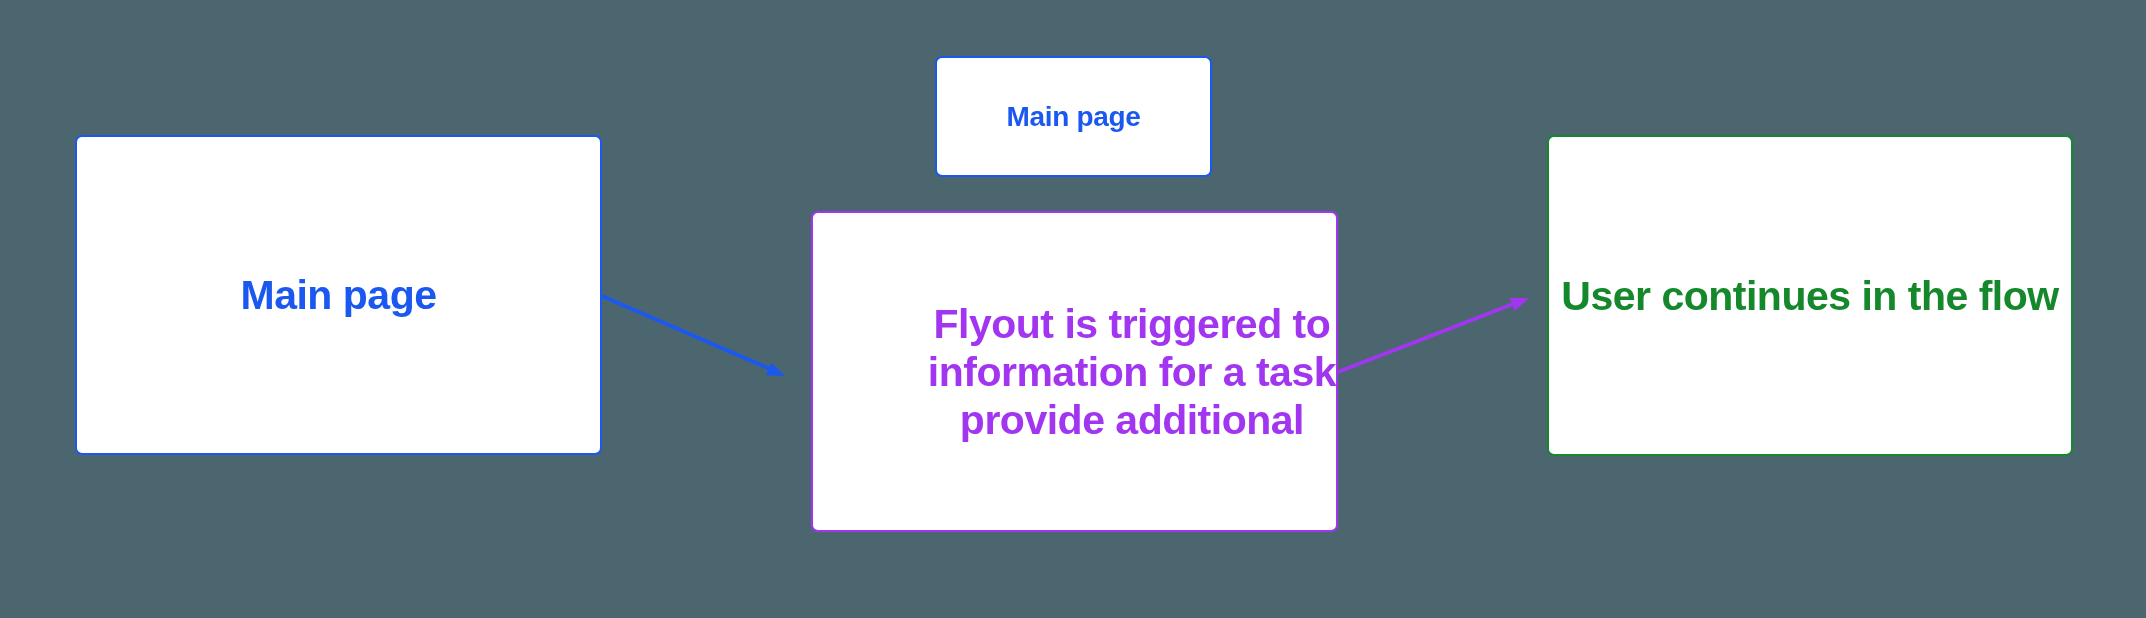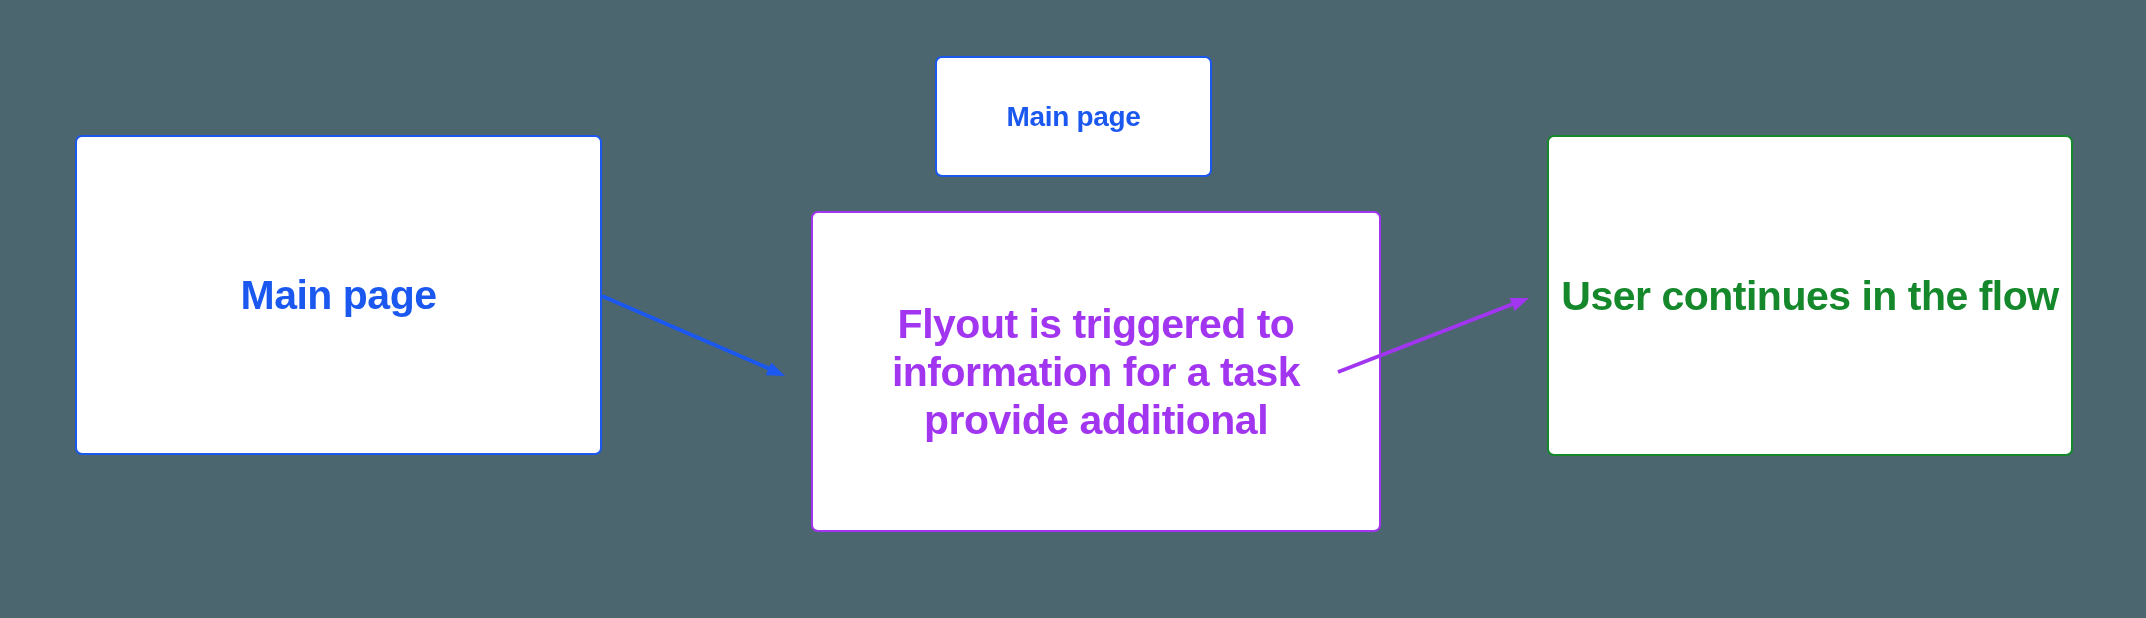--- a/index.html
+++ b/index.html
@@ -29,21 +29,21 @@
   }
   .node.mini .node-label {
     font-size: 28px;
     letter-spacing: -0.3px;
     line-height: 32px;
   }
 
   
   .node-main-page      { left: 75px;   top: 135px; width: 527px; height: 320px; }
   .node-main-page-mini { left: 935px;  top: 56px;  width: 277px; height: 121px; }
-  .node-flyout         { left: 811px;  top: 211px; width: 570px; height: 321px; }
+  .node-flyout         { left: 811px;  top: 211px; width: 527px; height: 321px; justify-content: flex-end; }
   .node-user-continues { left: 1547px; top: 135px; width: 526px; height: 321px; }
 
   svg.connector-layer {
     position: absolute;
     inset: 0;
     width: 2146px;
     height: 618px;
     pointer-events: none;
   }
   svg .connector { pointer-events: all; }

